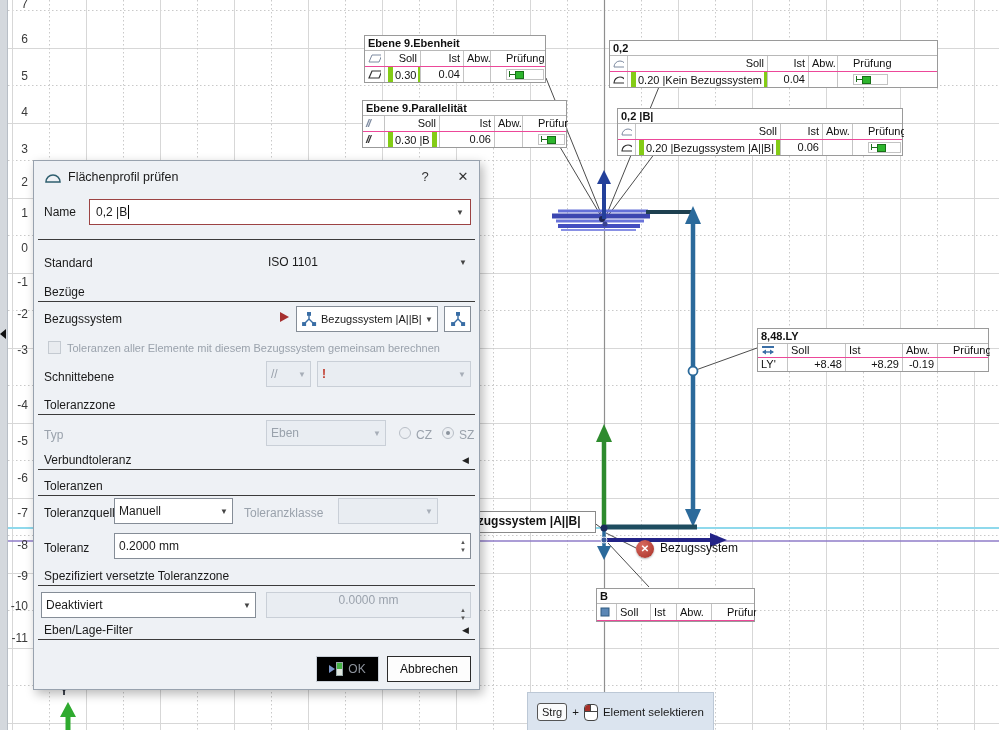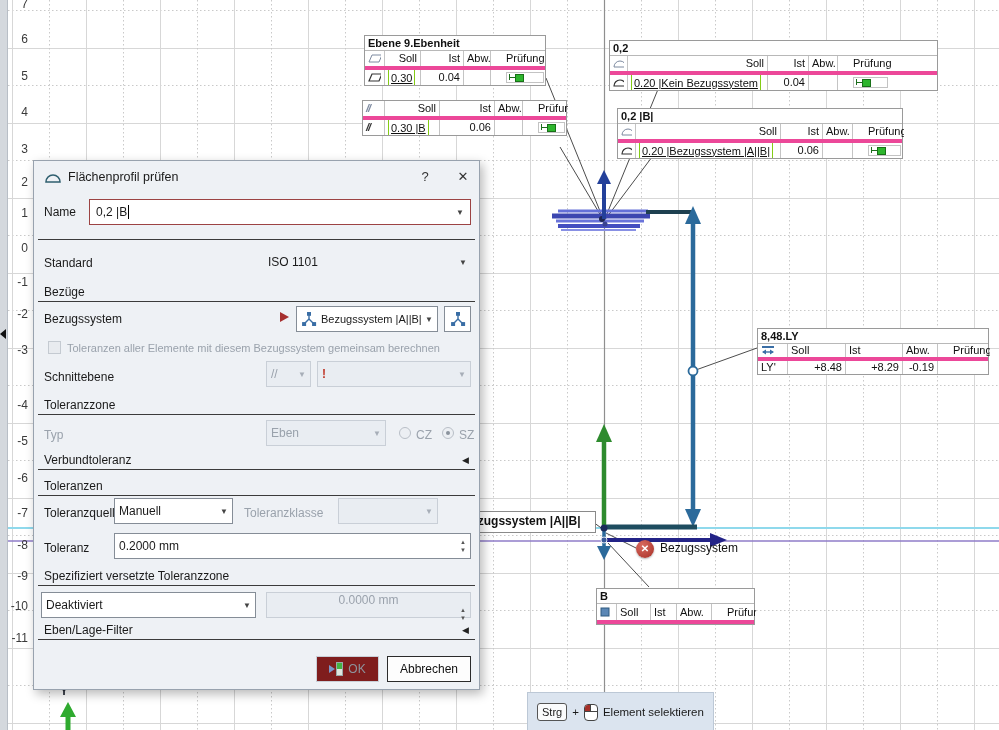--- a/index.html
+++ b/index.html
@@ -9,25 +9,25 @@
   
   #left-strip{position:absolute;left:0;top:0;width:7px;height:730px;background:#d4d8dd;border-right:1px solid #b8bec6;}
   .ruler-num{position:absolute;left:6px;width:22px;text-align:right;font-size:12px;color:#3a3a3a;}
   #left-marker{position:absolute;left:0px;top:329px;width:0;height:0;
     border-top:5px solid transparent;border-bottom:5px solid transparent;border-right:6px solid #111;}
 
   
   .anno{position:absolute;background:#fff;border:1px solid #9a9a9a;font-size:11px;color:#111;box-sizing:border-box;}
   .anno .t-title{font-weight:bold;padding:0 3px;height:14px;line-height:14px;border-bottom:1px solid #b8b8b8;white-space:nowrap;}
   .anno .t-row{display:grid;height:15px;line-height:15px;}
-  .anno .t-row.head{border-bottom:4px solid #ec4899;}
+  .anno .t-row.head{border-bottom:1px solid #ec4899;}
   .anno .cell{padding:0 3px;border-right:1px solid #c4c4c4;overflow:hidden;white-space:nowrap;box-sizing:border-box;display:flex;align-items:center;}
   .anno .cell:last-child{border-right:none;margin-left:12px;}
   .anno .cell.r{justify-content:flex-end;}
-  .anno .soll-box{border:1px solid #84cc16;padding:4px 2px;line-height:12px;white-space:nowrap;text-decoration:underline;}
+  .anno .soll-box{border:5px solid #84cc16;padding:4px 2px;line-height:12px;white-space:nowrap;}
   .pbar{position:relative;display:inline-block;width:40px;height:9px;background:#fff;border:1px solid #c3c3c3;}
   .pbar .tick{position:absolute;left:2px;top:1px;width:1px;height:6px;background:#1c6e1c;}
   .pbar .lnk{position:absolute;left:3px;top:4px;width:5px;height:1px;background:#1c6e1c;}
   .pbar .sq{position:absolute;left:8px;top:1px;width:7px;height:6px;background:#2db52d;border:1px solid #187018;}
   .icon-svg{display:inline-block;vertical-align:middle;}
   .par-sym{font-style:italic;font-weight:bold;color:#333;letter-spacing:-1px;}
 
   
   #datum-label-box{position:absolute;left:447px;top:511px;width:147px;height:20px;background:#fff;border:1px solid #8a8a8a;
      font-size:12px;font-weight:bold;color:#111;line-height:19px;text-align:center;white-space:nowrap;}
@@ -64,21 +64,21 @@
   .spin.dis{background:#e9edf2;border:1px solid #c9cfd7;color:#9aa2ac;flex-direction:column;}
   .spin .arrows{margin-left:auto;display:flex;flex-direction:column;gap:2px;color:#555;font-size:6px;line-height:6px;}
   .sec-rule{border-bottom:1px solid #3b3b3b;height:0;}
   .collapse-arrow{font-size:9px;color:#222;}
   .chk{width:13px;height:13px;background:#e8ebef;border:1px solid #c4cad1;}
   .radio{width:12px;height:12px;border-radius:50%;background:#eceff3;border:1px solid #b9bfc7;position:relative;}
   .radio.sel::after{content:"";position:absolute;left:3px;top:3px;width:4px;height:4px;border-radius:50%;background:#8b939d;}
   #name-input{background:#fff;border:1px solid #9c4343;display:flex;align-items:center;padding:0 6px;height:26px;}
   #name-input .cursorbar{display:inline-block;width:1px;height:14px;background:#000;margin-left:1px;}
   .btn{display:flex;align-items:center;justify-content:center;gap:5px;height:26px;font-size:12px;}
-  .btn.disabled{background:#7f1d1d;border:1px solid #c9cfd7;color:#8d939c;}
+  .btn.disabled{background:#000000;border:1px solid #c9cfd7;color:#8d939c;}
   .btn.default{background:#fdfdfd;border:1px solid #2b2b2b;color:#111;}
   .okico{display:inline-flex;align-items:center;}
   .okico .arr{width:0;height:0;border-top:4px solid transparent;border-bottom:4px solid transparent;border-left:6px solid #7b96c8;}
   .okico .bar{width:5px;height:12px;background:linear-gradient(to bottom,#44b244 50%,#dfe6df 50%);border:1px solid #9aa;margin-left:1px;}
   .excl{color:#c0392b;font-weight:bold;}
   .red-play{width:0;height:0;border-top:5px solid transparent;border-bottom:5px solid transparent;border-left:9px solid #a62f2f;}
 </style>
 </head>
 <body>
 
@@ -244,20 +244,21 @@
           <span class="pbar">
             <i class="tick"></i>
             <i class="lnk"></i>
             <i class="sq"></i>
           </span>
         </div>
     </div>
   </div>
 
   <div class="anno" style="left:362px;top:100px;width:205px">
+    <div class="t-title">Ebene 9.Parallelität</div>
     <div class="t-row head" style="grid-template-columns:22px 55px 55px 28px 45px">
       <div class="cell">
           <span class="par-sym" style="color:#7d8aa0">//</span>
         </div>
       <div class="cell r">Soll</div>
       <div class="cell r">Ist</div>
       <div class="cell">Abw.</div>
       <div class="cell">Prüfung</div>
     </div>
     <div class="t-row" style="grid-template-columns:22px 55px 55px 28px 45px">

